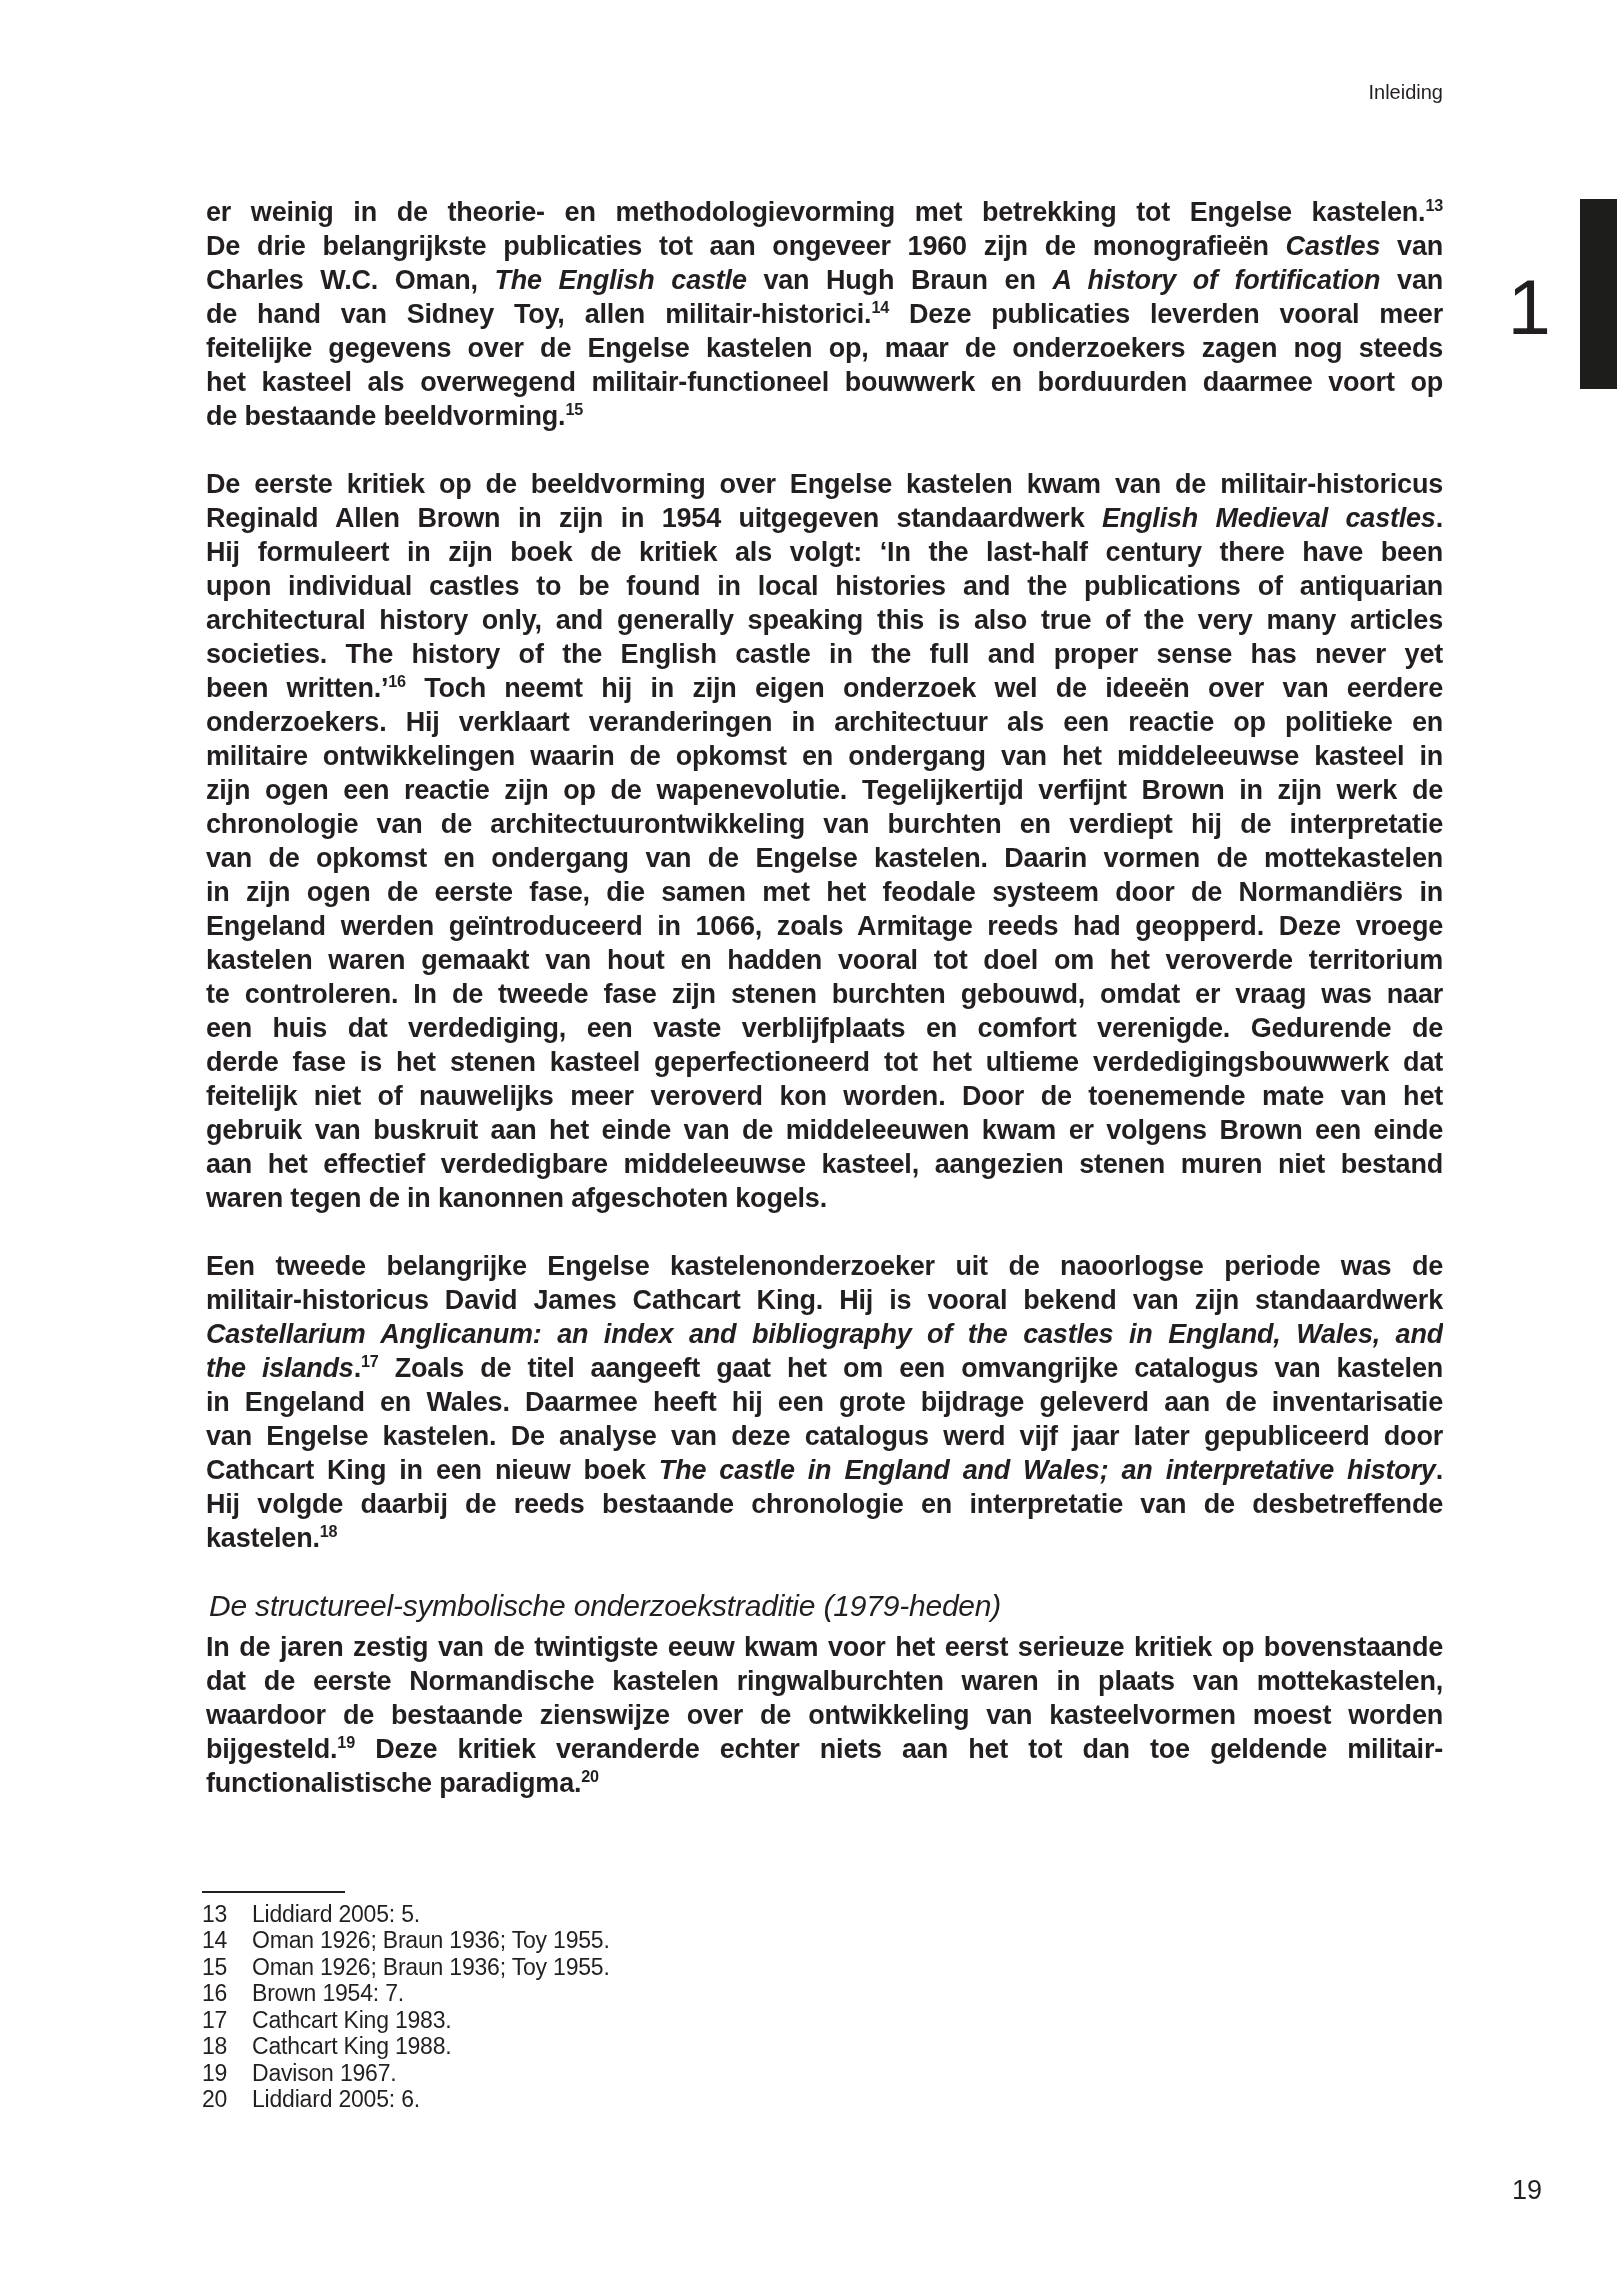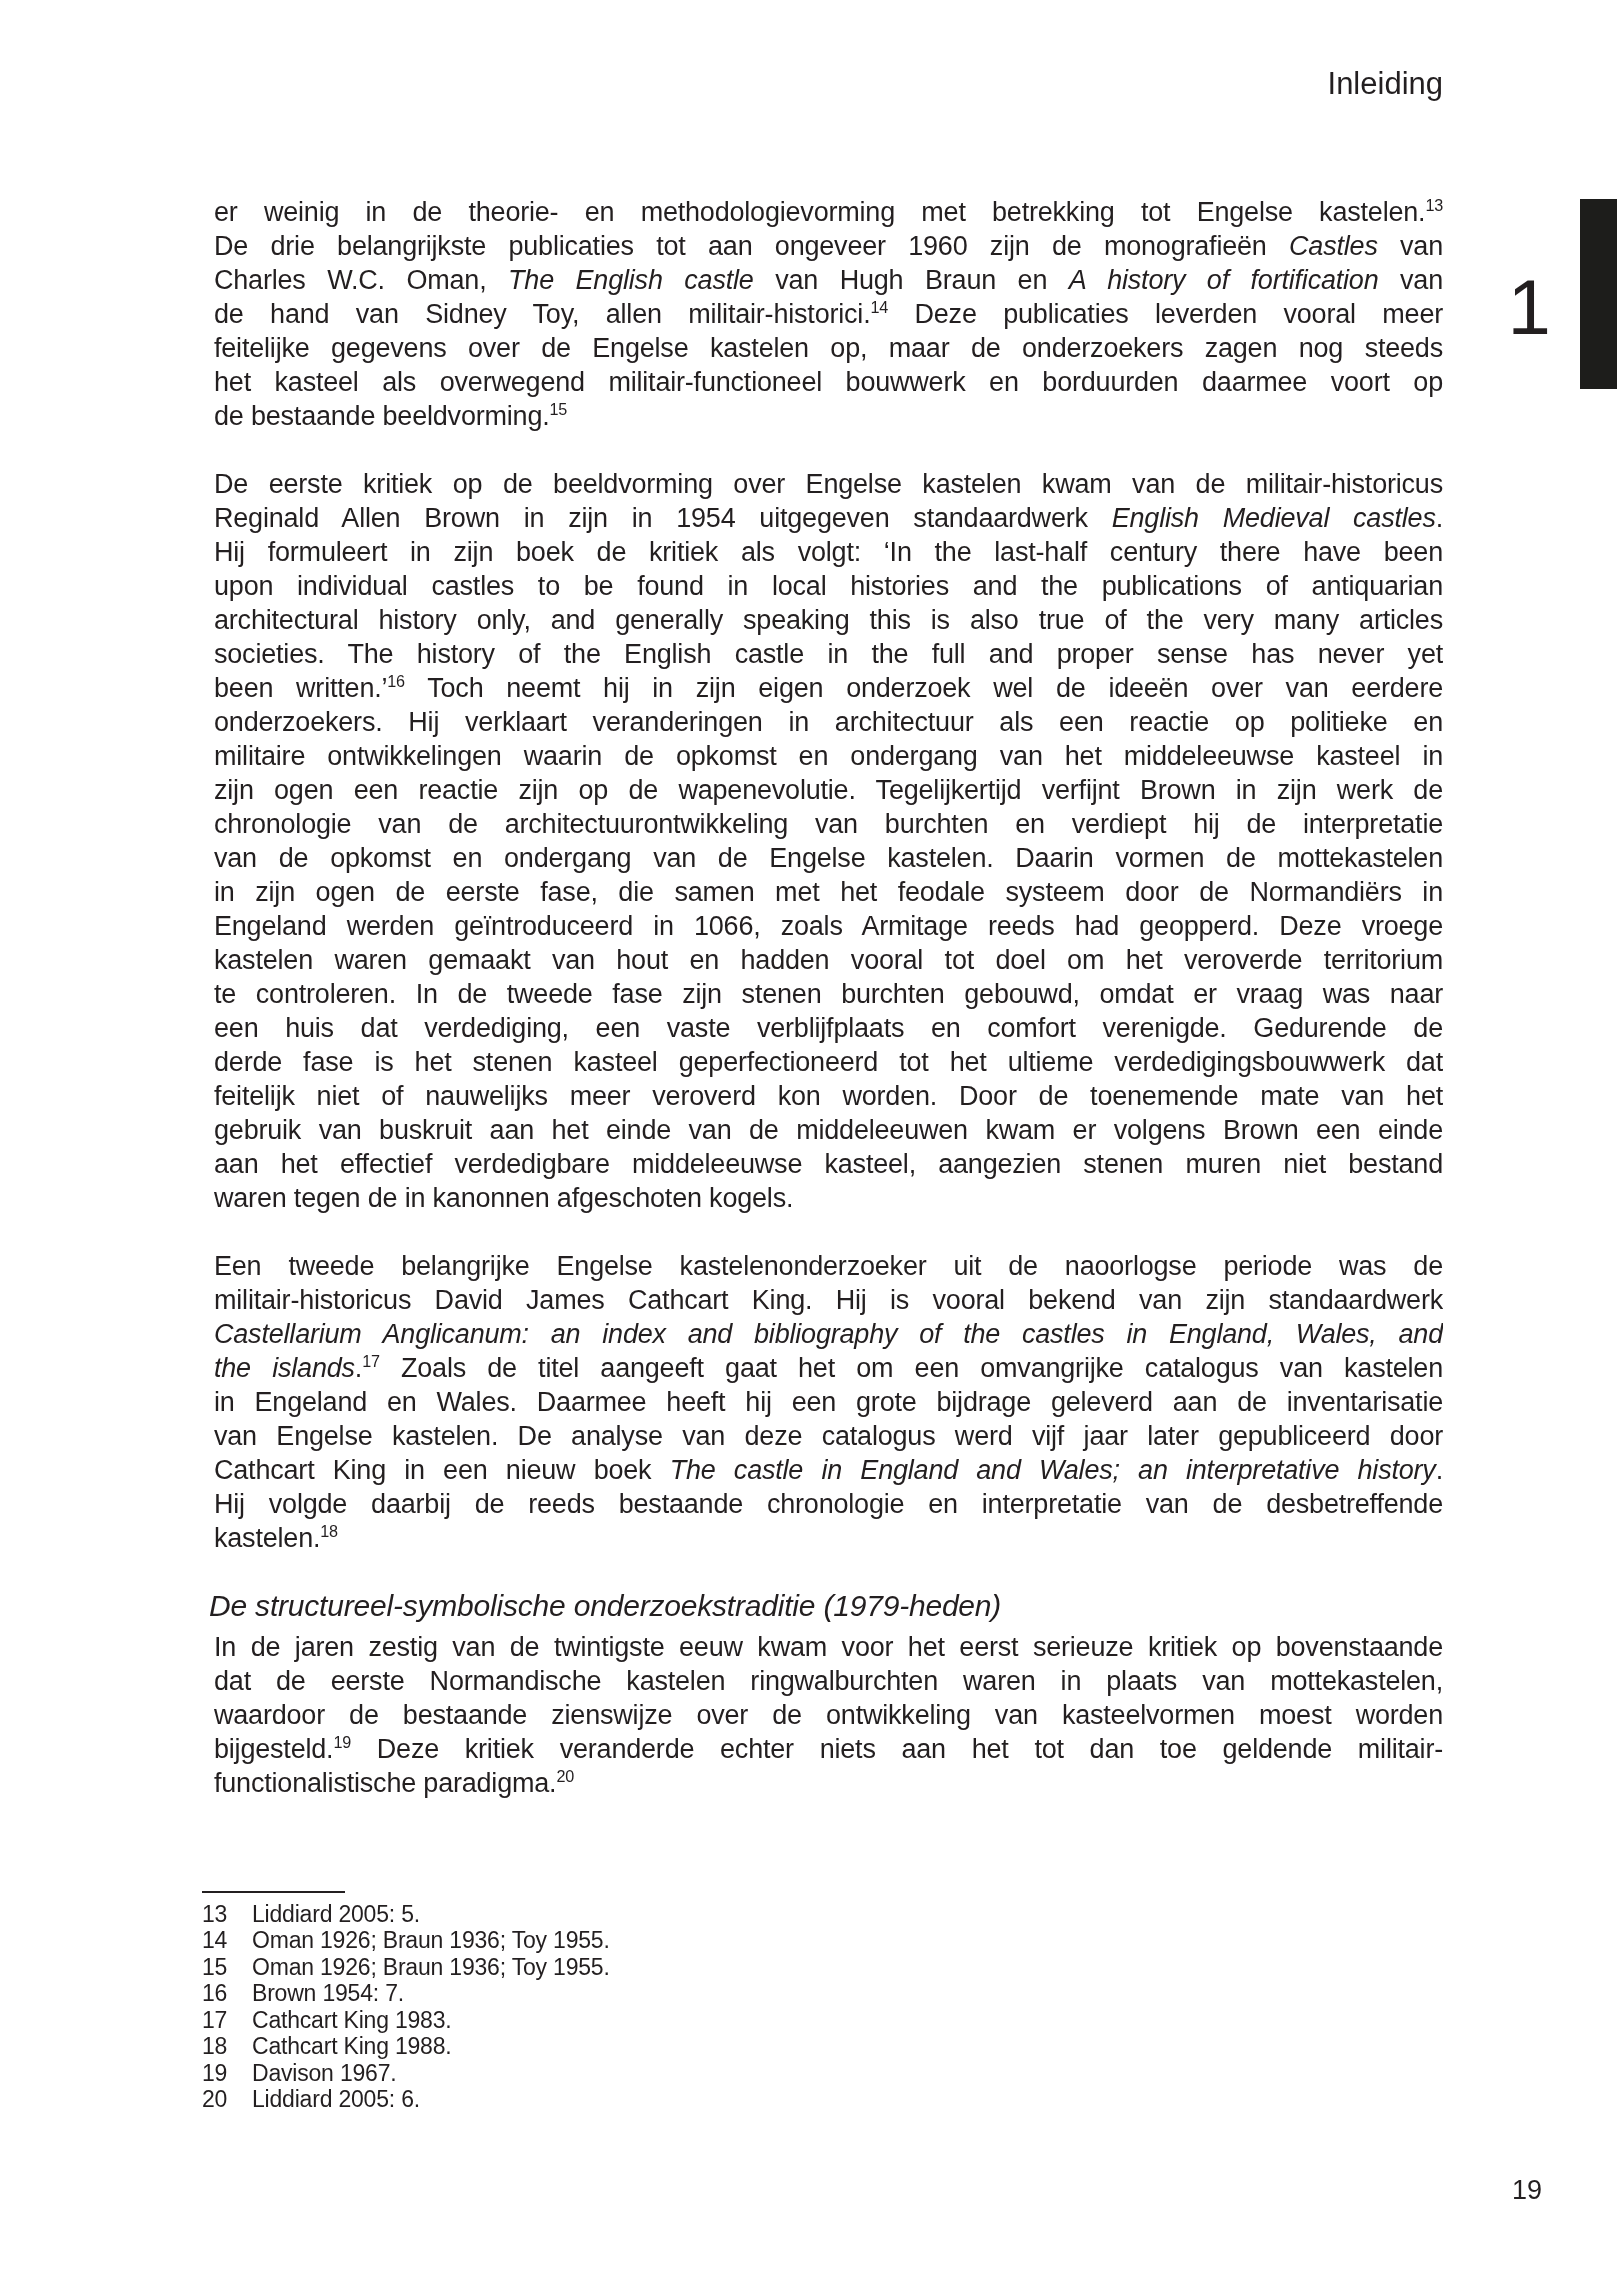--- a/index.html
+++ b/index.html
@@ -7,39 +7,39 @@
     width:1618px; height:2284px;
     background:#ffffff;
     font-family:"Liberation Sans", sans-serif;
     color:#231f20;
     position:relative;
     -webkit-font-smoothing:antialiased;
   }
   .page { position:absolute; inset:0; background:#ffffff; overflow:hidden; }
 
   .running-header {
-    position:absolute; top:67px; right:175px;
-    font-size:31px; line-height:1.1; font-weight:400;
+    position:absolute; top:81px; right:175px;
+    font-size:20px; line-height:1.1; font-weight:400;
   }
 
   .chapter-tab {
     position:absolute; top:199px; right:0;
     width:38px; height:190px; background:#1d1d1b;
   }
   .chapter-number {
     position:absolute; top:268px; right:67px;
     font-size:78px; line-height:1; font-weight:300;
   }
 
   .text-block {
     position:absolute; left:202px; top:195px; width:1241px;
     font-size:27px; line-height:34px; letter-spacing:-0.2px;
     font-weight:400;
   }
-  .paragraph { margin:0 0 34px 12px; }
+  .paragraph { margin:0 0 34px 4px;font-weight:bold; }
   .line {
     text-align:justify; text-align-last:justify; text-justify:inter-word;
     max-height:34px; overflow:hidden;
   }
   .line.last { text-align-last:left; }
   .text-block em { font-style:italic; }
   .text-block sup, .section-heading sup {
     font-size:0.60em; vertical-align:super; line-height:0;
   }
 

